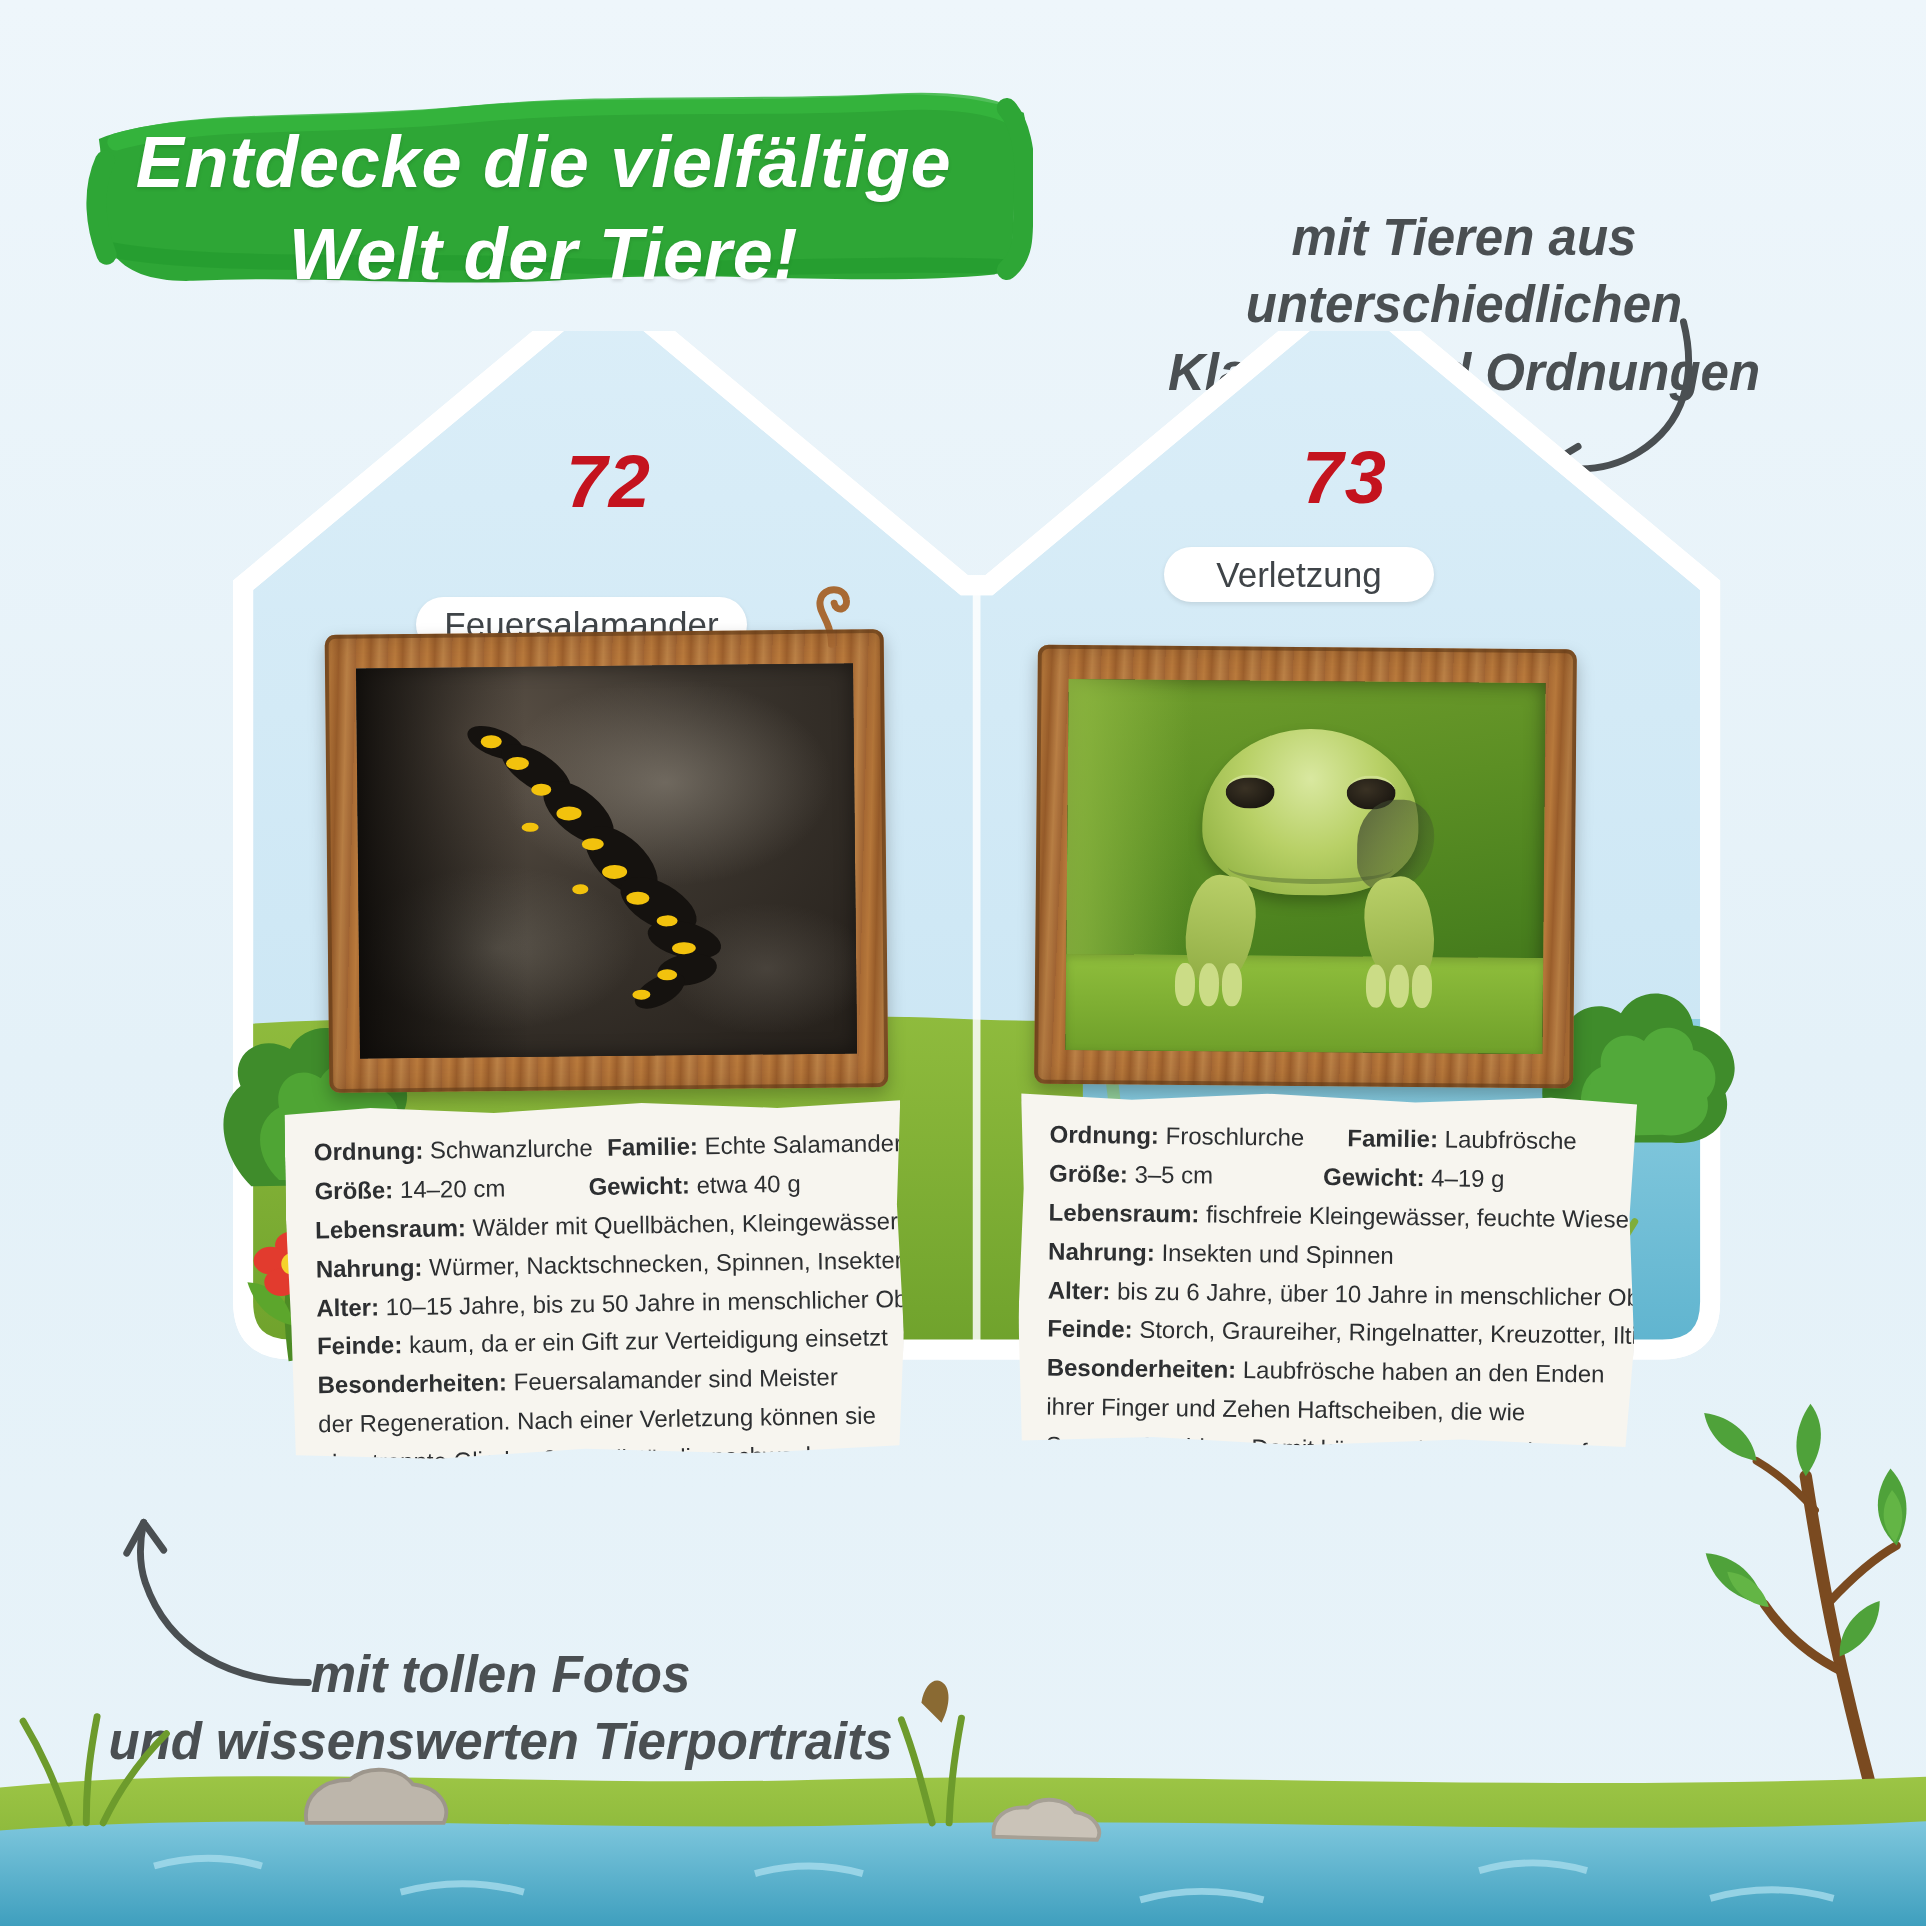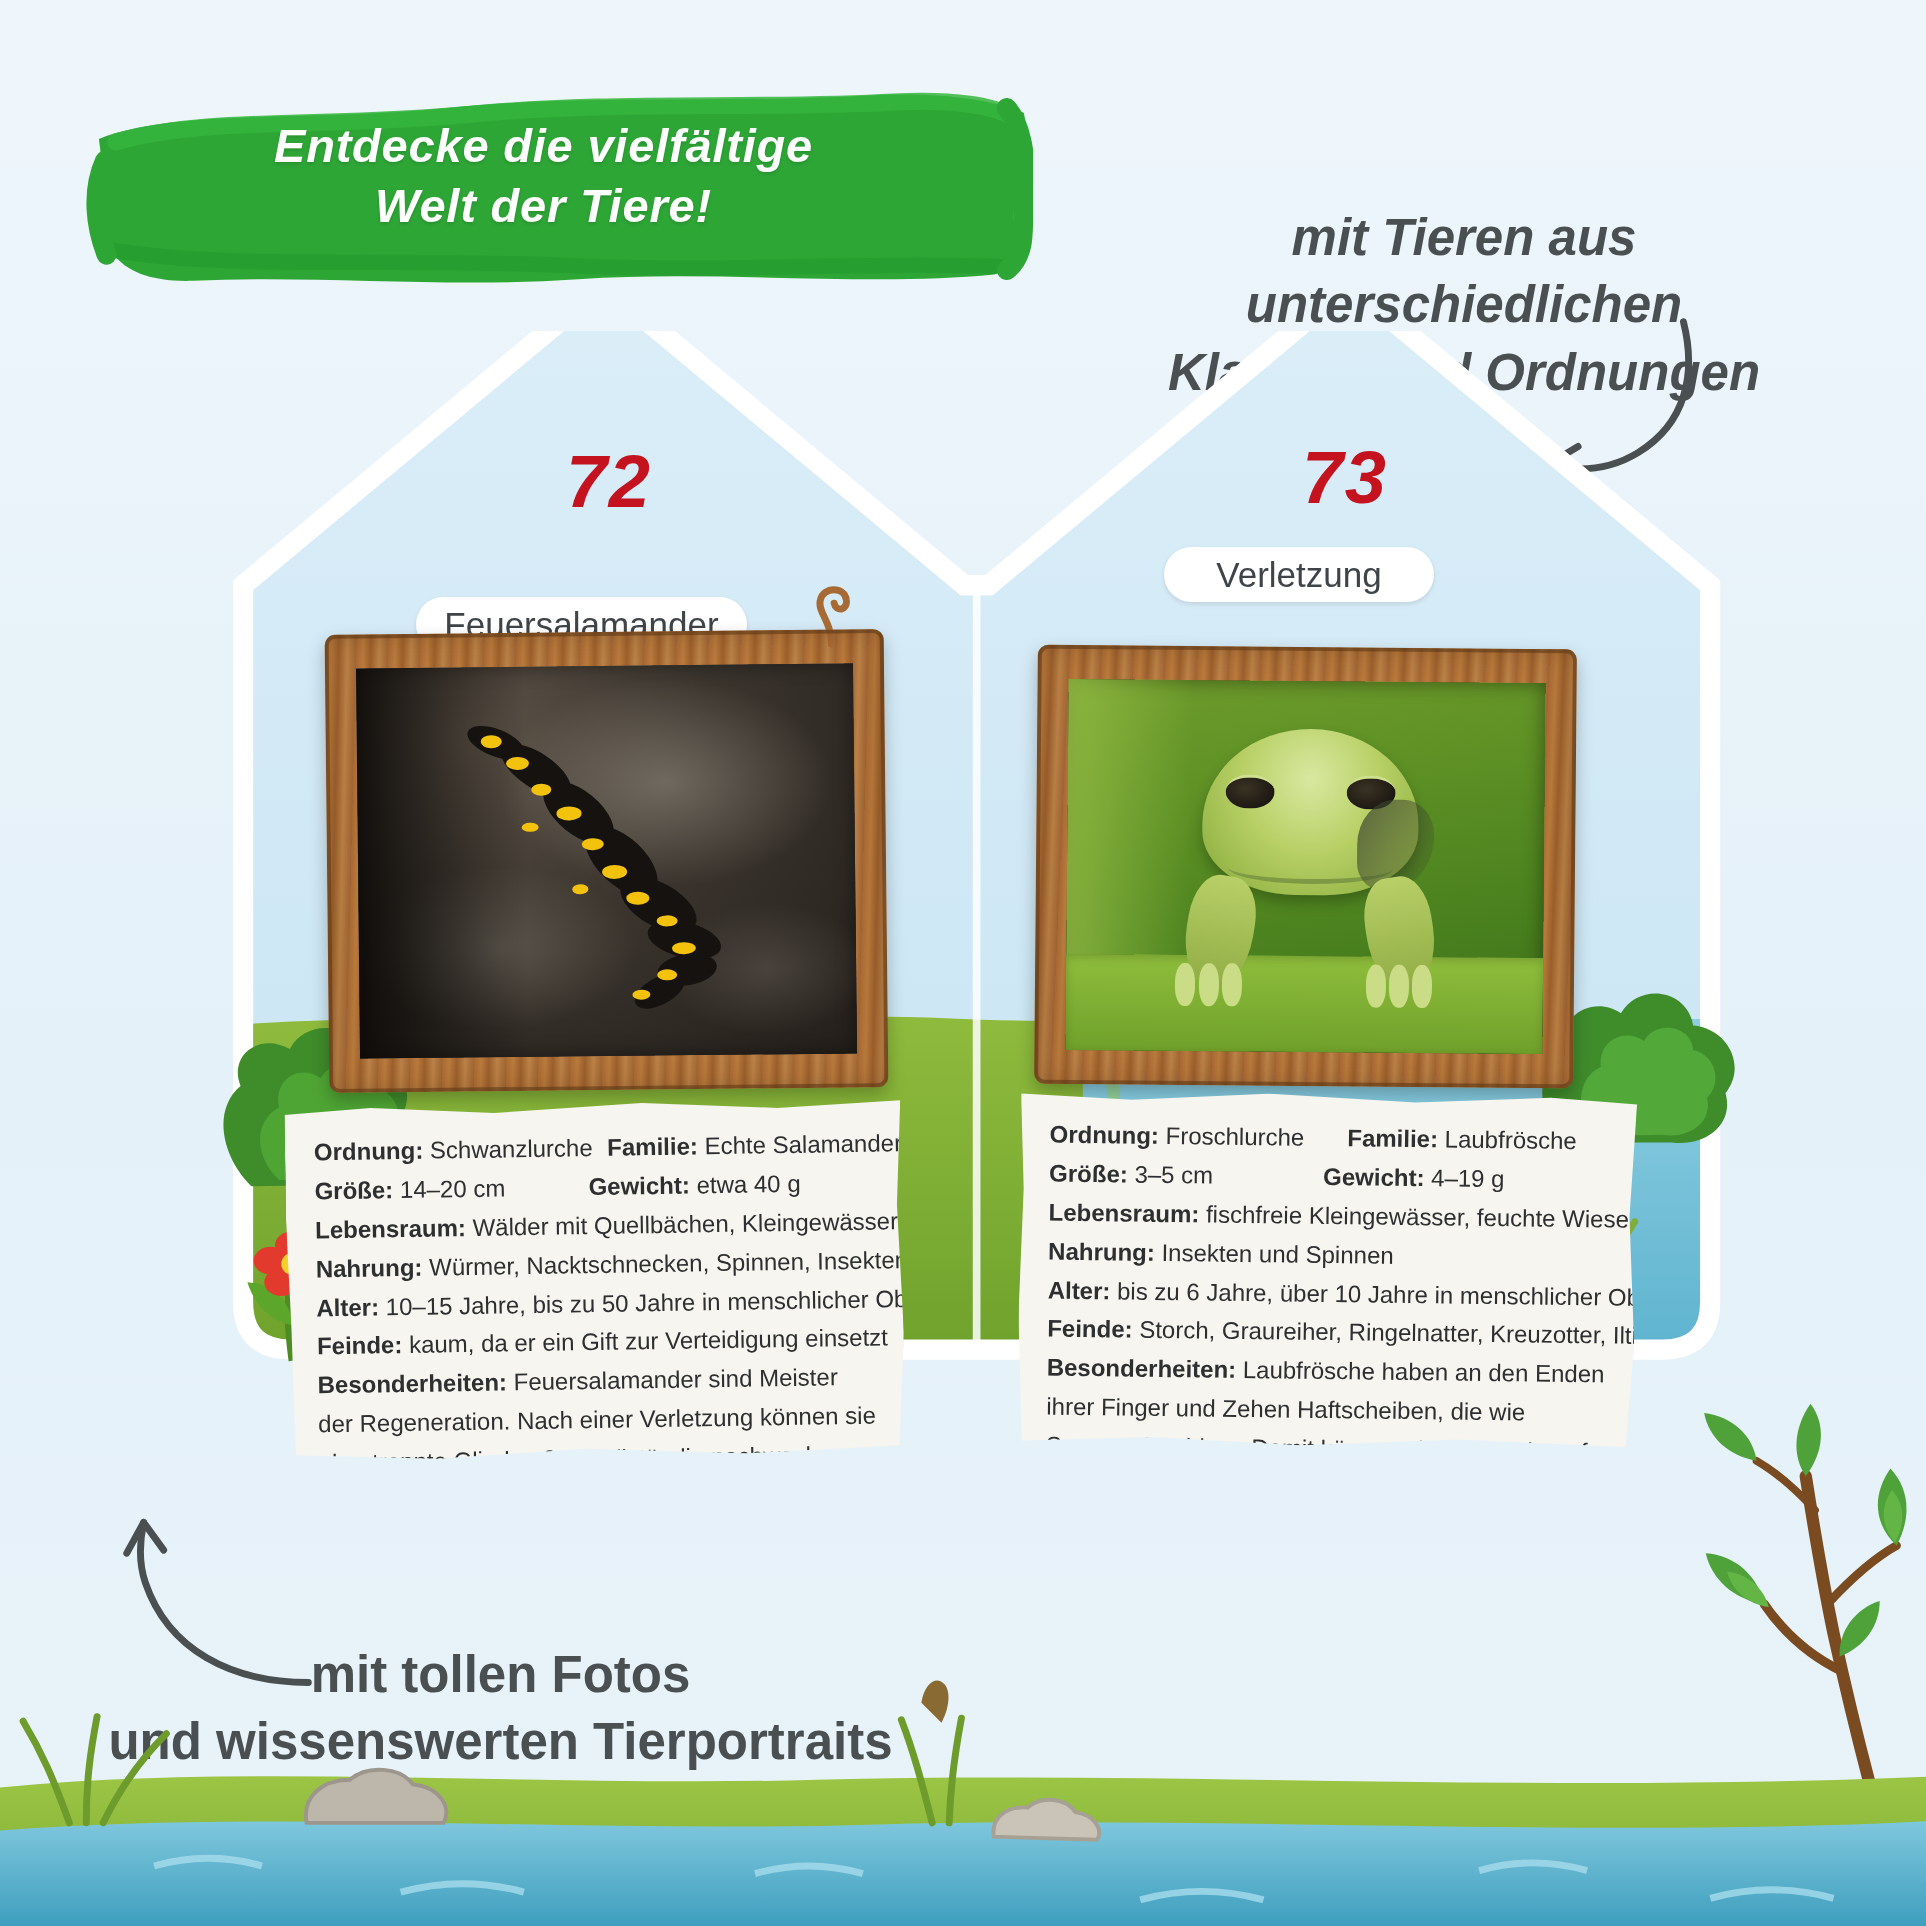--- a/index.html
+++ b/index.html
@@ -28,21 +28,21 @@
   }
   .brush svg { display: block; width: 100%; height: 100%; }
 
   .headline {
     position: absolute;
     left: 116px;
     top: 116px;
     width: 855px;
     text-align: center;
     color: #ffffff;
-    font-size: 47px;
+    font-size: 72px;
     line-height: 1.28;
     font-weight: bold;
     font-style: italic;
     letter-spacing: 0.8px;
     text-shadow: 0 2.3px 3.9px rgba(0,0,0,0.13);
   }
 
   
   .caption-right {
     position: absolute;
@@ -60,20 +60,21 @@
   
   .caption-bottom {
     position: absolute;
     left: 92px;
     top: 1641px;
     width: 817px;
     text-align: center;
     color: #4a4f52;
     font-size: 51px;
     line-height: 1.32;
+    font-style: italic;
     font-weight: 600;
   }
 
   .arrow { position: absolute; }
   .arrow svg { display: block; }
 
   
   .card-wrap {
     position: absolute;
     left: 220px;

